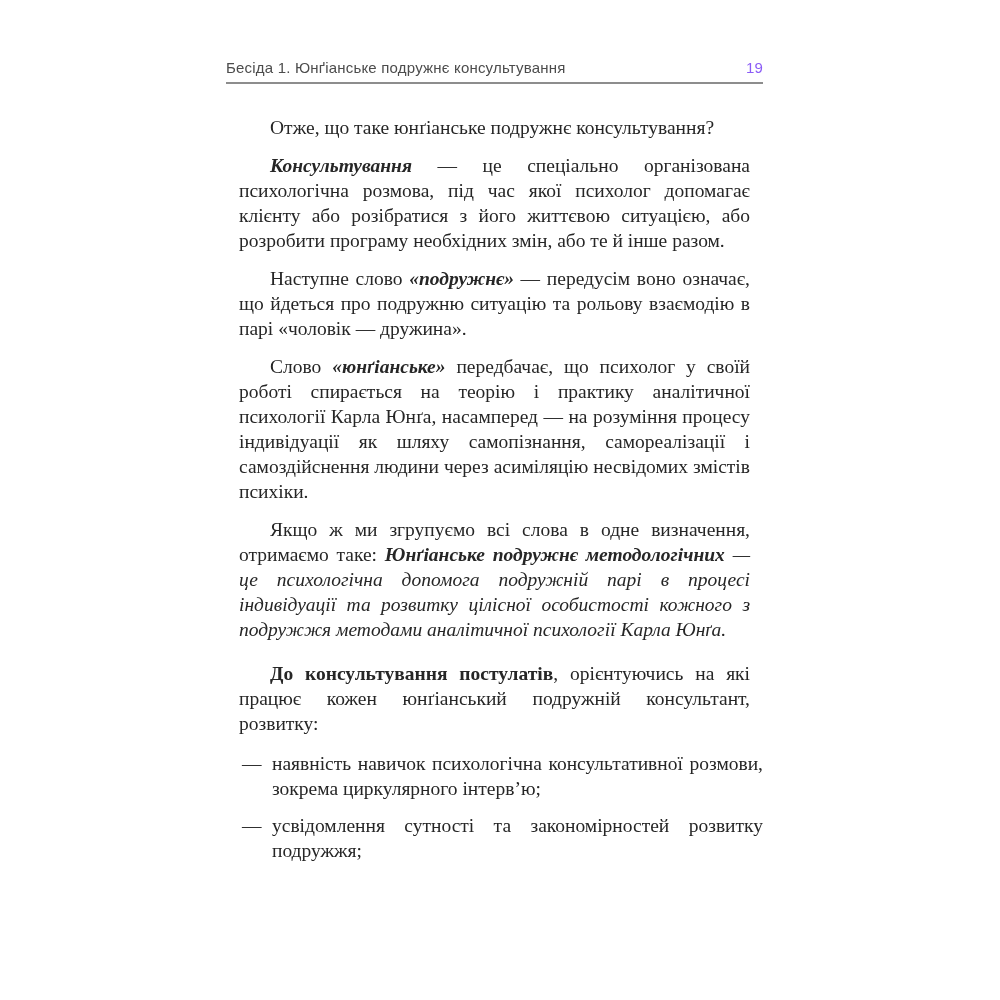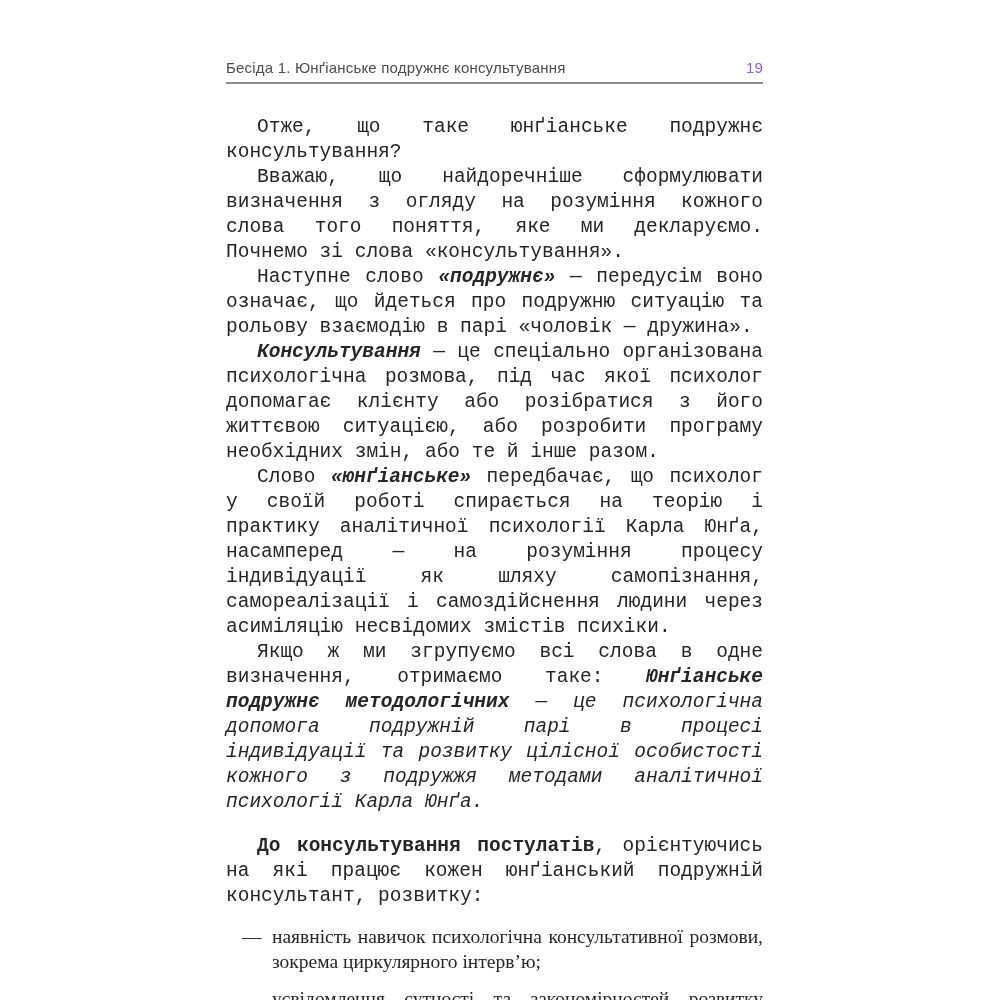--- a/index.html
+++ b/index.html
@@ -36,23 +36,22 @@
   .page-number { color: #8b5cf6; }
   .body-text {
     margin-top: 31px;
     font-family: "Liberation Serif", "DejaVu Serif", serif;
     font-size: 19.5px;
     line-height: 25px;
     color: #262626;
     text-align: justify;
   }
   .para {
-    margin: 0;
+    margin: 13px;
     text-indent: 31px;
-    font-family: Liberation Mono, monospace;
   }
   .para.section-gap {
     margin-top: 19px;
   }
   .seg-normal { font-style: normal; font-weight: normal; }
   .seg-bold { font-weight: bold; }
   .seg-italic { font-style: italic; }
   .seg-bold-italic { font-weight: bold; font-style: italic; }
   .method-list {
     margin-top: 15px;
@@ -80,23 +79,22 @@
 <body>
 
 <div class="page">
   <div class="content">
     <div class="running-head">
       <span class="running-title">Бесіда 1. Юнґіанське подружнє консультування</span>
       <span class="page-number">19</span>
     </div>
     <div class="body-text" id="body-text">
         <p class="para"><span class="seg-normal">Отже, що таке юнґіанське подружнє консультування?</span></p>
-        <p class="para"><span class="seg-normal">Вважаю, що найдоречніше сформулювати визначення з огляду на розуміння кожного слова того поняття, яке ми декларуємо. Почнемо зі слова «консультування».</span></p>
+        <p class="para"><span class="seg-bold-italic">Консультування</span><span class="seg-normal"> — це спеціально організована психологічна розмова, під час якої психолог допомагає клієнту або розібратися з його життєвою ситуацією, або розробити програму необхідних змін, або те й інше разом.</span></p>
         <p class="para"><span class="seg-normal">Наступне слово </span><span class="seg-bold-italic">«подружнє»</span><span class="seg-normal"> — передусім воно означає, що йдеться про подружню ситуацію та рольову взаємодію в парі «чоловік — дружина».</span></p>
-        <p class="para"><span class="seg-bold-italic">Консультування</span><span class="seg-normal"> — це спеціально організована психологічна розмова, під час якої психолог допомагає клієнту або розібратися з його життєвою ситуацією, або розробити програму необхідних змін, або те й інше разом.</span></p>
         <p class="para"><span class="seg-normal">Слово </span><span class="seg-bold-italic">«юнґіанське»</span><span class="seg-normal"> передбачає, що психолог у своїй роботі спирається на теорію і практику аналітичної психології Карла Юнґа, насамперед — на розуміння процесу індивідуації як шляху самопізнання, самореалізації і самоздійснення людини через асиміляцію несвідомих змістів психіки.</span></p>
         <p class="para"><span class="seg-normal">Якщо ж ми згрупуємо всі слова в одне визначення, отримаємо таке: </span><span class="seg-bold-italic">Юнґіанське подружнє методологічних</span><span class="seg-italic"> — це психологічна допомога подружній парі в процесі індивідуації та розвитку цілісної особистості кожного з подружжя методами аналітичної психології Карла Юнґа.</span></p>
         <p class="para section-gap"><span class="seg-bold">До консультування постулатів</span><span class="seg-normal">, орієнтуючись на які працює кожен юнґіанський подружній консультант, розвитку:</span></p>
       </div>
     <div class="method-list" id="method-list">
         <div class="list-item">
           <span class="list-dash">—</span>
           <span class="list-item-text">наявність навичок психологічна консультативної розмови, зокрема циркулярного інтерв’ю;</span>
         </div>
         <div class="list-item">

